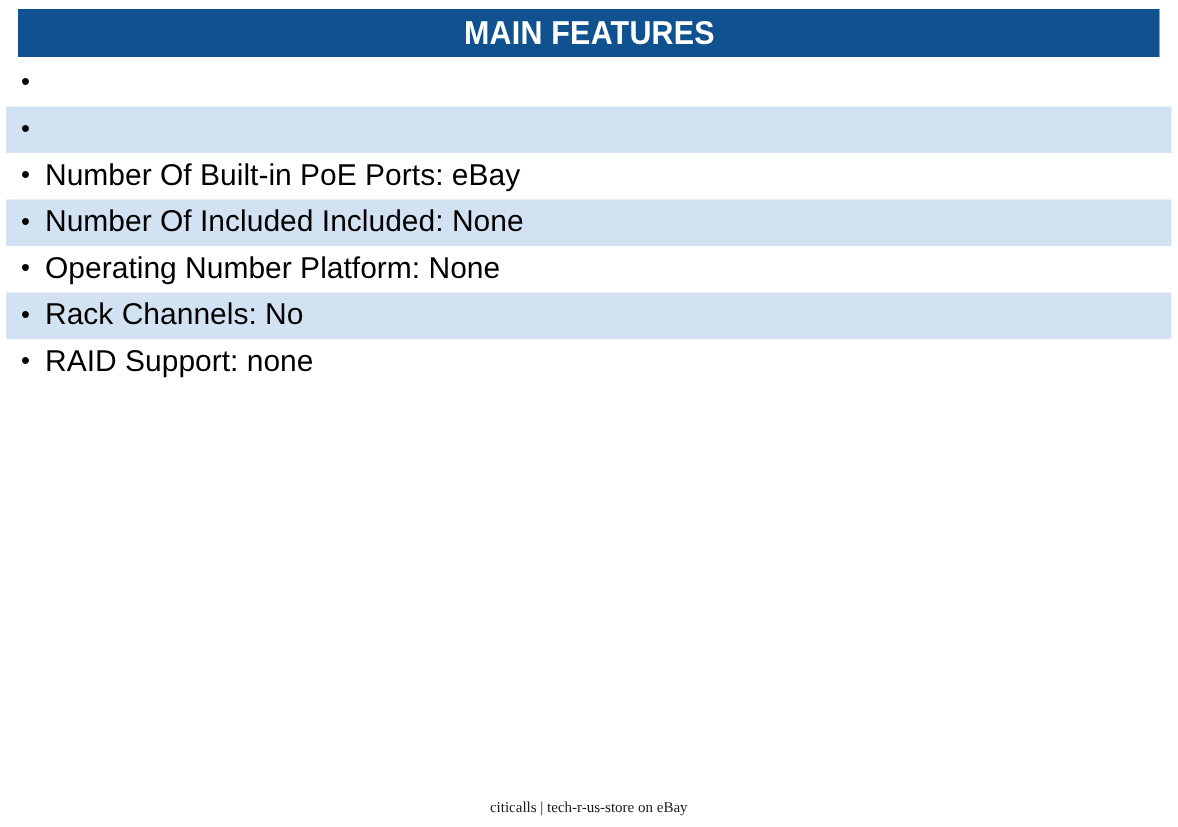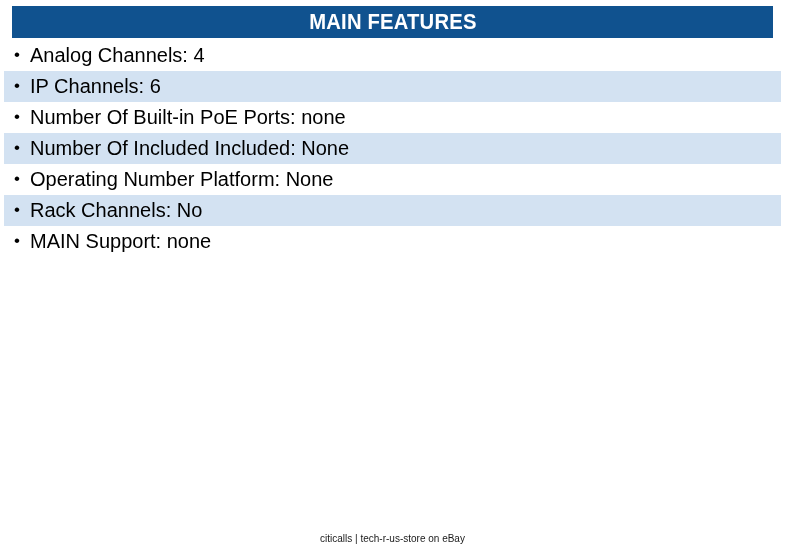--- a/index.html
+++ b/index.html
@@ -83,70 +83,68 @@
 
   
   .sheet-footer {
     position: absolute;
     left: 0;
     right: 0;
     top: 528px;
     text-align: center;
   }
   .sheet-footer-text {
-    font-family: Liberation Sans, sans-serif;
+    font-family: Liberation Serif, serif;
     font-size: 10px;
     color: #1a1a1a;
     white-space: nowrap;
   }
 </style>
 </head>
 <body>
 
 <div class="sheet">
 
   <div class="features-header">
     <div class="features-header-title">MAIN FEATURES</div>
   </div>
 
   <div class="features-list">
 
     <div class="feature-row">
       <span class="feature-bullet">•</span>
-      <span class="feature-text">Analog Channels: 4</span>
     </div>
 
     <div class="feature-row alt">
       <span class="feature-bullet">•</span>
-      <span class="feature-text">IP Channels: 6</span>
     </div>
 
     <div class="feature-row">
       <span class="feature-bullet">•</span>
-      <span class="feature-text">Number Of Built-in PoE Ports: none</span>
+      <span class="feature-text">Number Of Built-in PoE Ports: eBay</span>
     </div>
 
     <div class="feature-row alt">
       <span class="feature-bullet">•</span>
       <span class="feature-text">Number Of Included Included: None</span>
     </div>
 
     <div class="feature-row">
       <span class="feature-bullet">•</span>
       <span class="feature-text">Operating Number Platform: None</span>
     </div>
 
     <div class="feature-row alt">
       <span class="feature-bullet">•</span>
       <span class="feature-text">Rack Channels: No</span>
     </div>
 
     <div class="feature-row">
       <span class="feature-bullet">•</span>
-      <span class="feature-text">MAIN Support: none</span>
+      <span class="feature-text">RAID Support: none</span>
     </div>
 
   </div>
 
   <div class="sheet-footer">
     <span class="sheet-footer-text">citicalls | tech-r-us-store on eBay</span>
   </div>
 
 </div>
 

